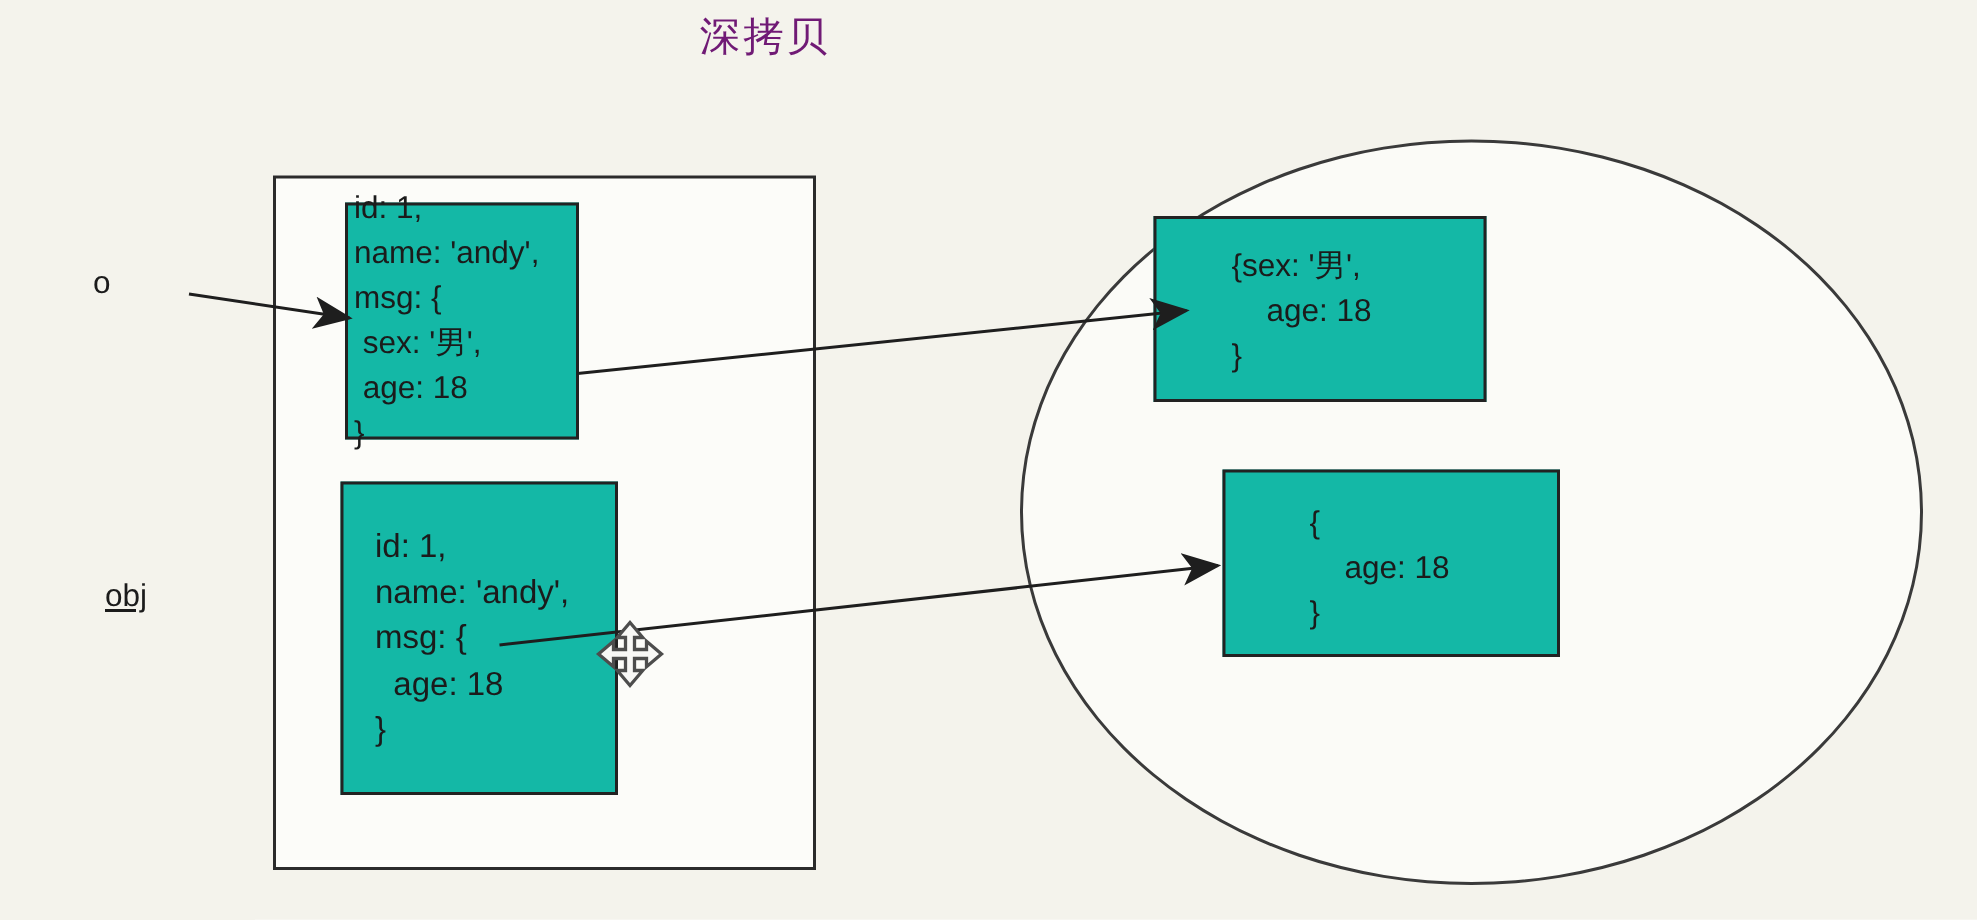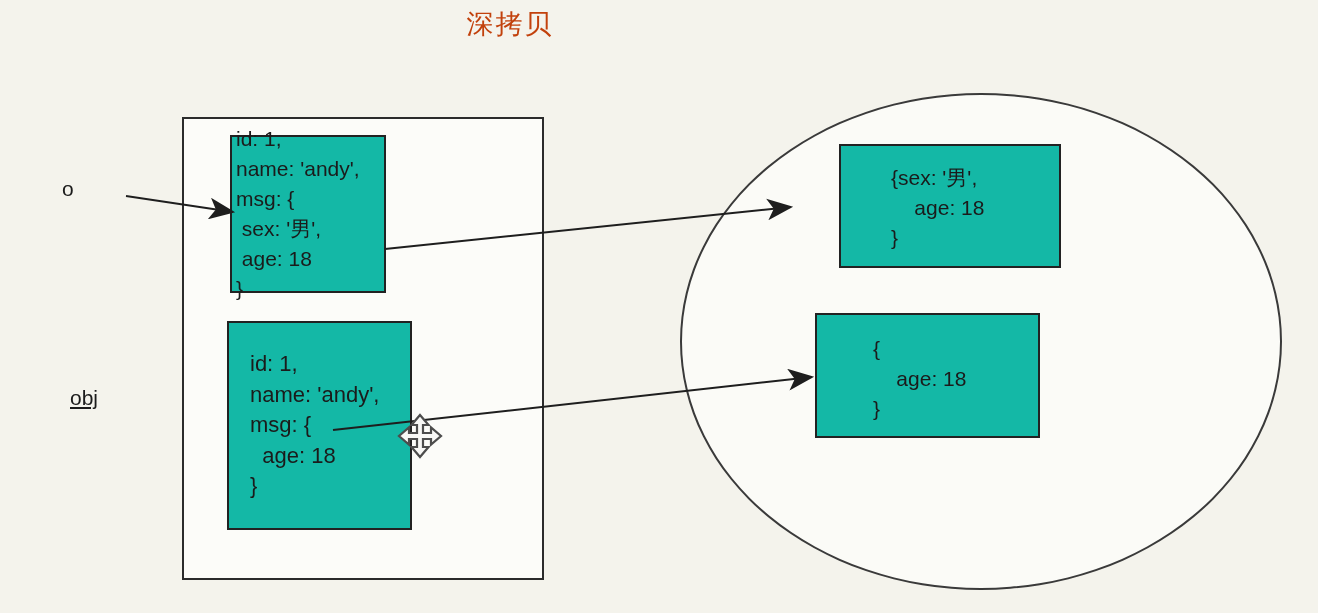--- a/index.html
+++ b/index.html
@@ -3,38 +3,38 @@
 <meta charset="utf-8">
 <style>
   html,body { margin:0; padding:0; }
   .canvas {
     position:relative; width:1318px; height:613px;
     background:#f4f3ec; overflow:hidden;
     font-family:"Liberation Sans", sans-serif; color:#1b1b1b;
   }
   .title {
     position:absolute; left:400px; top:6px; width:220px;
-    text-align:center; font-size:27px; letter-spacing:2px; color:#c2410c;
+    text-align:center; font-size:27px; letter-spacing:2px; color:#701a75;
   }
   .var-label { position:absolute; font-size:21px; color:#1b1b1b; }
   .var-o   { left:62px; top:177px; }
   .var-obj { left:70px; top:386px;text-decoration:underline; }
 
   .heap-ellipse {
     position:absolute; left:680px; top:93px; width:598px; height:493px;
     border:2px solid #3a3a3a; border-radius:50%; background:#fbfbf7;
   }
   .stack-rect {
     position:absolute; left:182px; top:117px; width:358px; height:459px;
     border:2.5px solid #2b2b2b; background:#fcfcf9;
   }
   .obox { position:absolute; border:2px solid #222; background:#14b8a6; }
   .box-o        { left:230px; top:135px; width:152px; height:154px; }
   .box-obj      { left:227px; top:321px; width:181px; height:205px; }
-  .box-heap-o   { left:839px; top:144px; width:218px; height:120px; }
+  .box-heap-o   { left:769px; top:144px; width:218px; height:120px; }
   .box-heap-obj { left:815px; top:313px; width:221px; height:121px; }
 
   .code {
     position:absolute; white-space:pre; overflow:visible;
     font-size:21px; line-height:30px; color:#1b1b1b;
   }
   .code-o        { left:4px;  top:-13px; }
   .code-obj      { left:21px; top:26px; font-size:22px; line-height:30.5px; }
   .code-heap-o   { left:50px; top:17px; }
   .code-heap-obj { left:56px; top:19px; }

